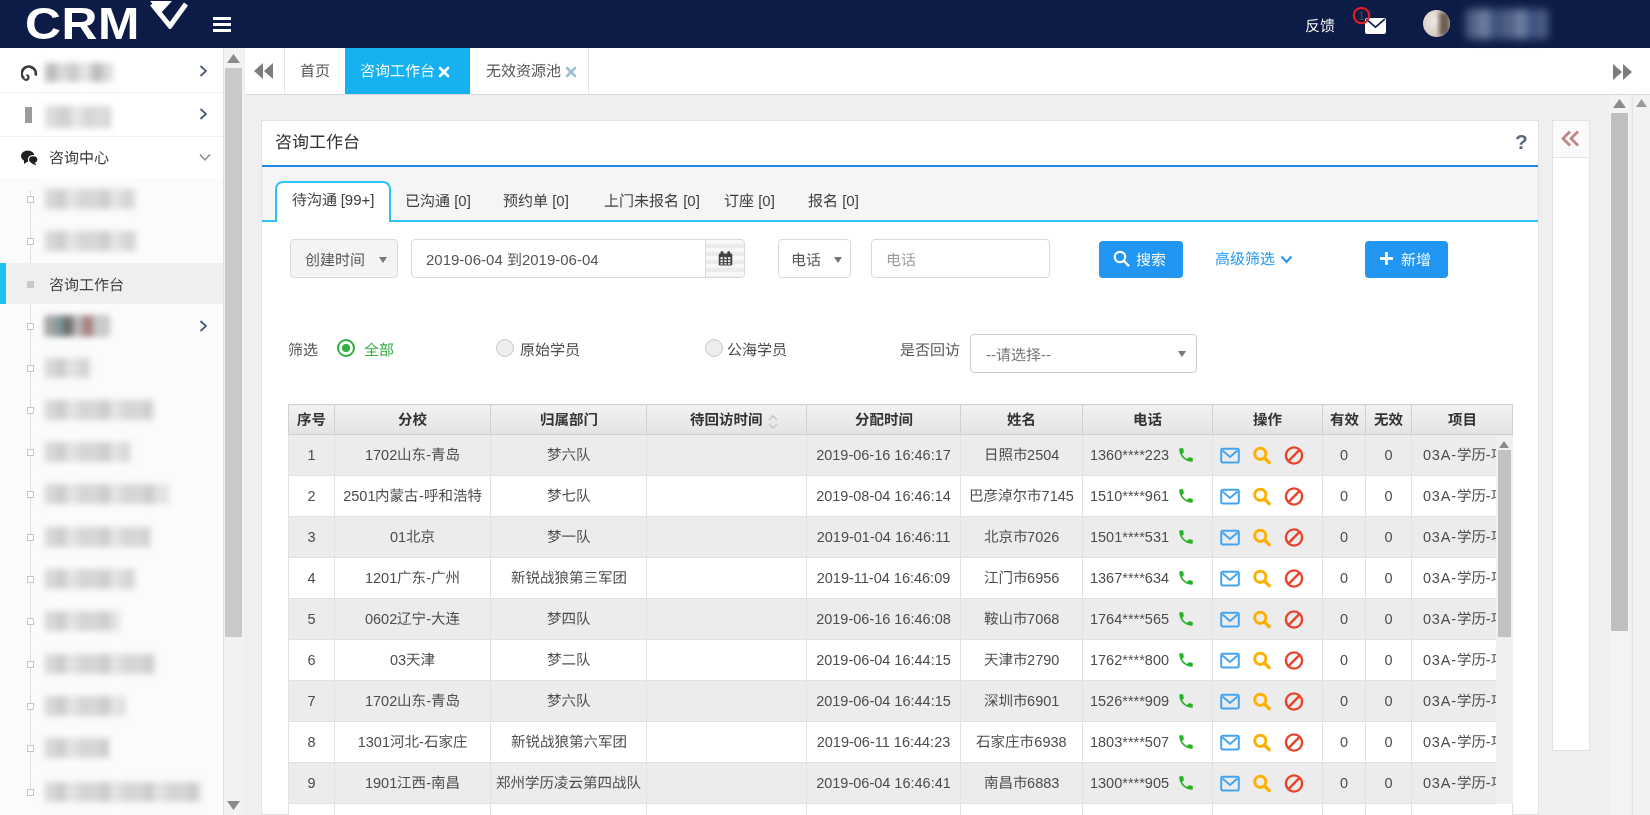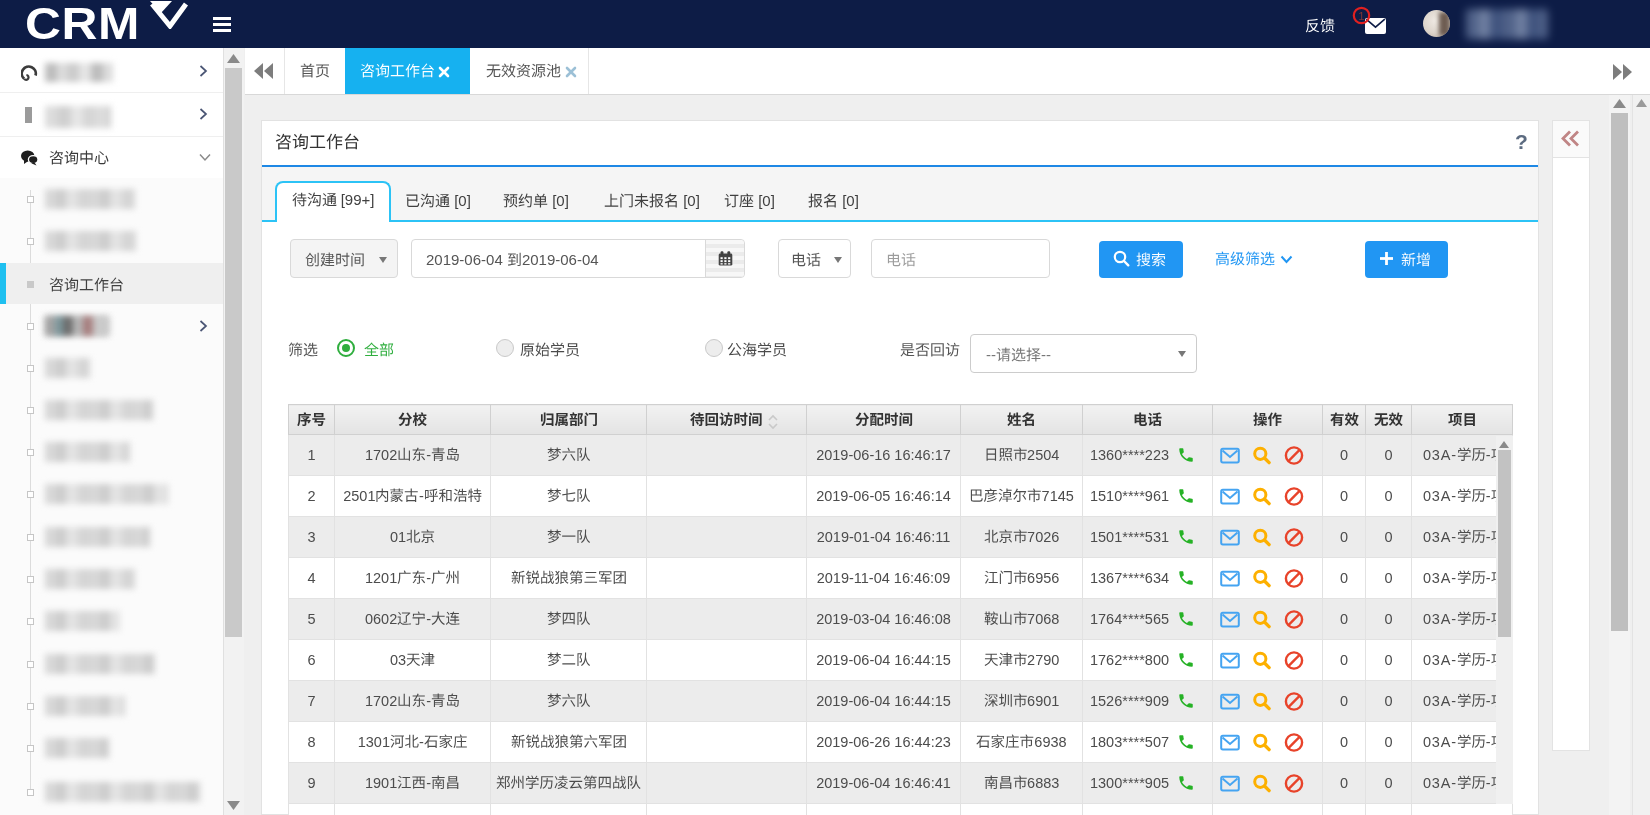--- a/index.html
+++ b/index.html
@@ -571,21 +571,21 @@
             <use href="#r548c" x="1000"></use>
             <use href="#r6d69" x="2000"></use>
             <use href="#r7279" x="3000"></use>
           </svg></td>
         <td><svg class="z" style="width:3em" viewBox="0 -880 3000 1000">
             <use href="#r68a6" x="0"></use>
             <use href="#r4e03" x="1000"></use>
             <use href="#r961f" x="2000"></use>
           </svg></td>
         <td></td>
-        <td>2019-06-05 16:46:14</td>
+        <td>2019-08-04 16:46:14</td>
         <td><svg class="z" style="width:5em" viewBox="0 -880 5000 1000">
             <use href="#r5df4" x="0"></use>
             <use href="#r5f66" x="1000"></use>
             <use href="#r6dd6" x="2000"></use>
             <use href="#r5c14" x="3000"></use>
             <use href="#r5e02" x="4000"></use>
           </svg>7145</td>
         <td><span class="pc">1510****961<svg class="ph" viewBox="0 0 24 24">
               <path d="M6.62 10.79c1.44 2.83 3.76 5.14 6.59 6.59l2.2-2.2c.27-.27.67-.36 1.02-.24 1.12.37 2.33.57 3.57.57.55 0 1 .45 1 1V20c0 .55-.45 1-1 1-9.39 0-17-7.61-17-17 0-.55.45-1 1-1h3.5c.55 0 1 .45 1 1 0 1.25.2 2.45.57 3.57.11.35.03.74-.24 1.02l-2.2 2.2z" fill="#26b226"></path>
             </svg></span></td>
@@ -707,21 +707,21 @@
           </svg>-<svg class="z" style="width:2em" viewBox="0 -880 2000 1000">
             <use href="#r5927" x="0"></use>
             <use href="#r8fde" x="1000"></use>
           </svg></td>
         <td><svg class="z" style="width:3em" viewBox="0 -880 3000 1000">
             <use href="#r68a6" x="0"></use>
             <use href="#r56db" x="1000"></use>
             <use href="#r961f" x="2000"></use>
           </svg></td>
         <td></td>
-        <td>2019-03-04 16:46:08</td>
+        <td>2019-06-16 16:46:08</td>
         <td><svg class="z" style="width:3em" viewBox="0 -880 3000 1000">
             <use href="#r978d" x="0"></use>
             <use href="#r5c71" x="1000"></use>
             <use href="#r5e02" x="2000"></use>
           </svg>7068</td>
         <td><span class="pc">1764****565<svg class="ph" viewBox="0 0 24 24">
               <path d="M6.62 10.79c1.44 2.83 3.76 5.14 6.59 6.59l2.2-2.2c.27-.27.67-.36 1.02-.24 1.12.37 2.33.57 3.57.57.55 0 1 .45 1 1V20c0 .55-.45 1-1 1-9.39 0-17-7.61-17-17 0-.55.45-1 1-1h3.5c.55 0 1 .45 1 1 0 1.25.2 2.45.57 3.57.11.35.03.74-.24 1.02l-2.2 2.2z" fill="#26b226"></path>
             </svg></span></td>
         <td><svg class="oi" viewBox="0 0 20 17">
             <rect x="1.2" y="1.8" width="17.6" height="13.6" rx="1.6" fill="none" stroke="#45a4f1" stroke-width="2"></rect>
@@ -842,21 +842,21 @@
             <use href="#r65b0" x="0"></use>
             <use href="#r9510" x="1000"></use>
             <use href="#r6218" x="2000"></use>
             <use href="#r72fc" x="3000"></use>
             <use href="#r7b2c" x="4000"></use>
             <use href="#r516d" x="5000"></use>
             <use href="#r519b" x="6000"></use>
             <use href="#r56e2" x="7000"></use>
           </svg></td>
         <td></td>
-        <td>2019-06-26 16:44:23</td>
+        <td>2019-06-11 16:44:23</td>
         <td><svg class="z" style="width:4em" viewBox="0 -880 4000 1000">
             <use href="#r77f3" x="0"></use>
             <use href="#r5bb6" x="1000"></use>
             <use href="#r5e84" x="2000"></use>
             <use href="#r5e02" x="3000"></use>
           </svg>6938</td>
         <td><span class="pc">1803****507<svg class="ph" viewBox="0 0 24 24">
               <path d="M6.62 10.79c1.44 2.83 3.76 5.14 6.59 6.59l2.2-2.2c.27-.27.67-.36 1.02-.24 1.12.37 2.33.57 3.57.57.55 0 1 .45 1 1V20c0 .55-.45 1-1 1-9.39 0-17-7.61-17-17 0-.55.45-1 1-1h3.5c.55 0 1 .45 1 1 0 1.25.2 2.45.57 3.57.11.35.03.74-.24 1.02l-2.2 2.2z" fill="#26b226"></path>
             </svg></span></td>
         <td><svg class="oi" viewBox="0 0 20 17">

